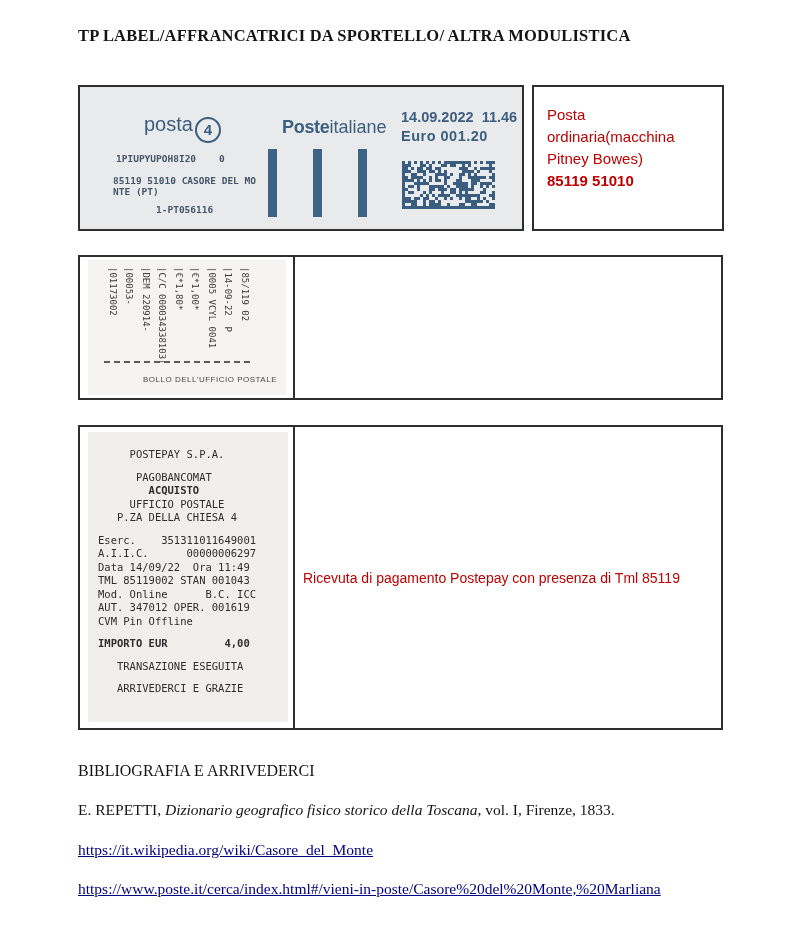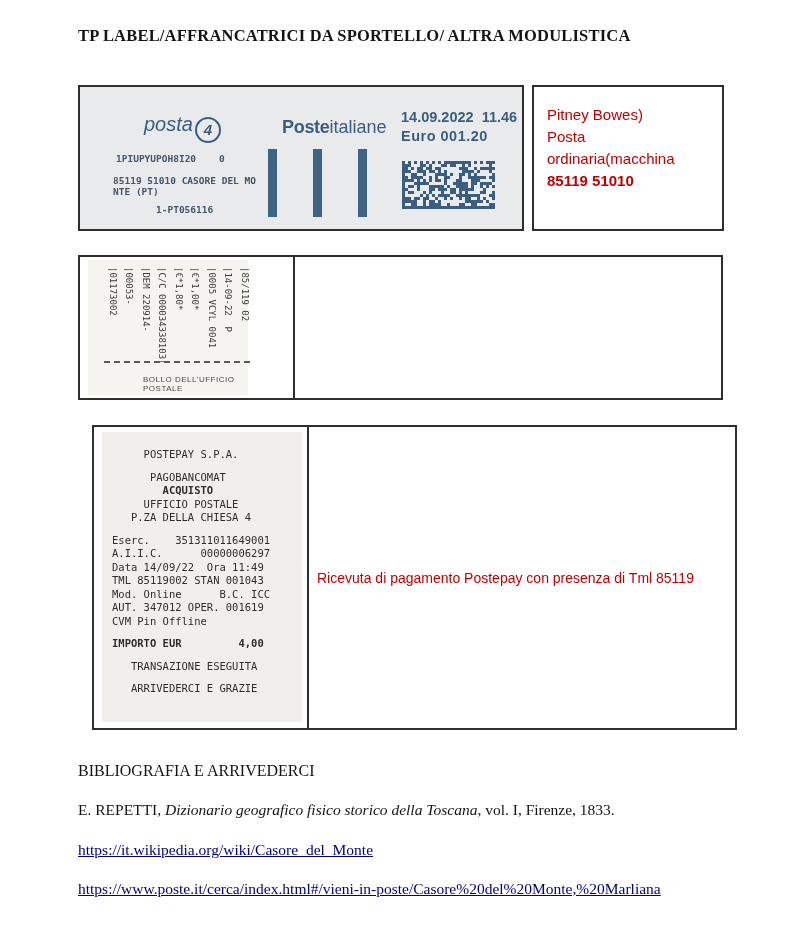--- a/index.html
+++ b/index.html
@@ -7,21 +7,21 @@
         font-family:"Liberation Serif",serif;overflow:hidden;}
 
   
   #title{position:absolute;left:78px;top:26px;font-size:16.5px;font-weight:bold;
          color:#141414;letter-spacing:.2px;}
 
   
   #box1{position:absolute;left:78px;top:85px;width:646px;height:146px;display:flex;gap:8px;}
   #box1-left{width:442px;border:2px solid #2e2e2e;background:#e9eaec;position:relative;}
   #box1-right{flex:1;border:2px solid #2e2e2e;background:#fff;padding:17px 8px 0 13px;}
-  #posta-logo{position:absolute;left:64px;top:26px;font-style:italic;font-size:20px;
+  #posta-logo{position:absolute;left:64px;top:26px;font-size:20px;
               font-family:"Liberation Sans",sans-serif;color:#3b5e80;}
   #posta-circle{display:inline-block;width:22px;height:22px;border:2px solid #3b5e80;border-radius:50%;
                 text-align:center;line-height:22px;font-weight:bold;font-size:15px;vertical-align:-4px;margin-left:2px;}
   #brand{position:absolute;left:202px;top:30px;font-family:"Liberation Sans",sans-serif;
          font-size:18px;color:#3b5e80;}
   #brand .bold{font-weight:bold;letter-spacing:-.3px;}
   #meter-datetime{position:absolute;left:321px;top:22px;font-family:"Liberation Sans",sans-serif;
                   font-weight:bold;font-size:14.5px;color:#3b5e80;white-space:pre;}
   #meter-amount{position:absolute;left:321px;top:41px;font-family:"Liberation Sans",sans-serif;
                 font-weight:bold;font-size:14.5px;color:#3b5e80;letter-spacing:.5px;}
@@ -37,32 +37,32 @@
   
   .note{font-family:"Liberation Sans",sans-serif;color:#c00000;}
   .note-line{font-size:15px;line-height:22px;}
   .note-line.b{font-weight:bold;}
 
   
   #box2{position:absolute;left:78px;top:255px;width:641px;height:141px;
         border:2px solid #2e2e2e;display:flex;background:#fff;}
   #box2-left{width:213px;border-right:2px solid #2e2e2e;position:relative;background:#fff;}
   #box2-right{flex:1;display:flex;align-items:center;padding-left:8px;}
-  #receipt-olivetti{position:absolute;left:8px;top:3px;width:160px;height:135px;background:#f5f4f0;}
+  #receipt-olivetti{position:absolute;left:8px;top:3px;width:198px;height:135px;background:#f5f4f0;}
   #rot-block{position:absolute;left:165px;top:7px;width:95px;white-space:pre;
              font-family:"DejaVu Sans Mono",monospace;font-size:9px;line-height:16.5px;color:#3a3a3a;
              transform-origin:0 0;transform:rotate(90deg);}
   #tear-line{position:absolute;left:16px;top:101px;width:146px;border-top:2px dashed #5a5a58;}
   #bollo{position:absolute;left:55px;top:115px;font-family:"Liberation Sans",sans-serif;
          font-size:8px;color:#4a4a44;letter-spacing:.5px;}
   #note2-text{font-size:15px;}
 
   
   #box3{position:absolute;left:78px;top:425px;width:641px;height:301px;
-        border:2px solid #2e2e2e;display:flex;background:#fff;margin-left:14px;}
+        border:2px solid #2e2e2e;display:flex;background:#fff;}
   #box3-left{width:213px;border-right:2px solid #2e2e2e;position:relative;background:#fff;}
   #box3-right{flex:1;display:flex;align-items:center;padding:0 10px 0 8px;}
   #receipt-postepay{position:absolute;left:8px;top:5px;width:200px;height:290px;background:#f0efeb;
                     padding:16px 0 0 10px;box-sizing:border-box;}
   .rl{font-family:"DejaVu Sans Mono",monospace;font-size:10.5px;line-height:13.5px;height:13.5px;
       white-space:pre;color:#2d2d2d;}
   .rl.b{font-weight:bold;}
   .rl.gap{height:9px;}
   #note3-text{font-size:14px;white-space:nowrap;}
 
@@ -373,22 +373,22 @@
           <div style="position: absolute; left: 87px; top: 45px; width: 3px; height: 3px; background: rgb(59, 94, 128);"></div>
           <div style="position: absolute; left: 90px; top: 45px; width: 3px; height: 3px; background: rgb(59, 94, 128);"></div>
         </div>
       <div id="code1" class="meter-code">1PIUPYUPOH8I20    0</div>
       <div id="code2" class="meter-code">85119 51010 CASORE DEL MO
 NTE (PT)</div>
       <div id="code3" class="meter-code">1-PT056116</div>
     </div>
     <div id="box1-right" class="note">
 
-    <div class="note-line">Pitney Bowes)</div>
-        <div class="note-line">Posta ordinaria(macchina</div>
+    <div class="note-line">Posta ordinaria(macchina</div>
+        <div class="note-line">Pitney Bowes)</div>
         <div class="note-line b">85119 51010</div>
       </div>
   </div>
 
   <div id="box2">
     <div id="box2-left">
       <div id="receipt-olivetti">
         <div id="rot-block">|85/119 02
 |14-09-22  P
 |0005 VCYL 0041

